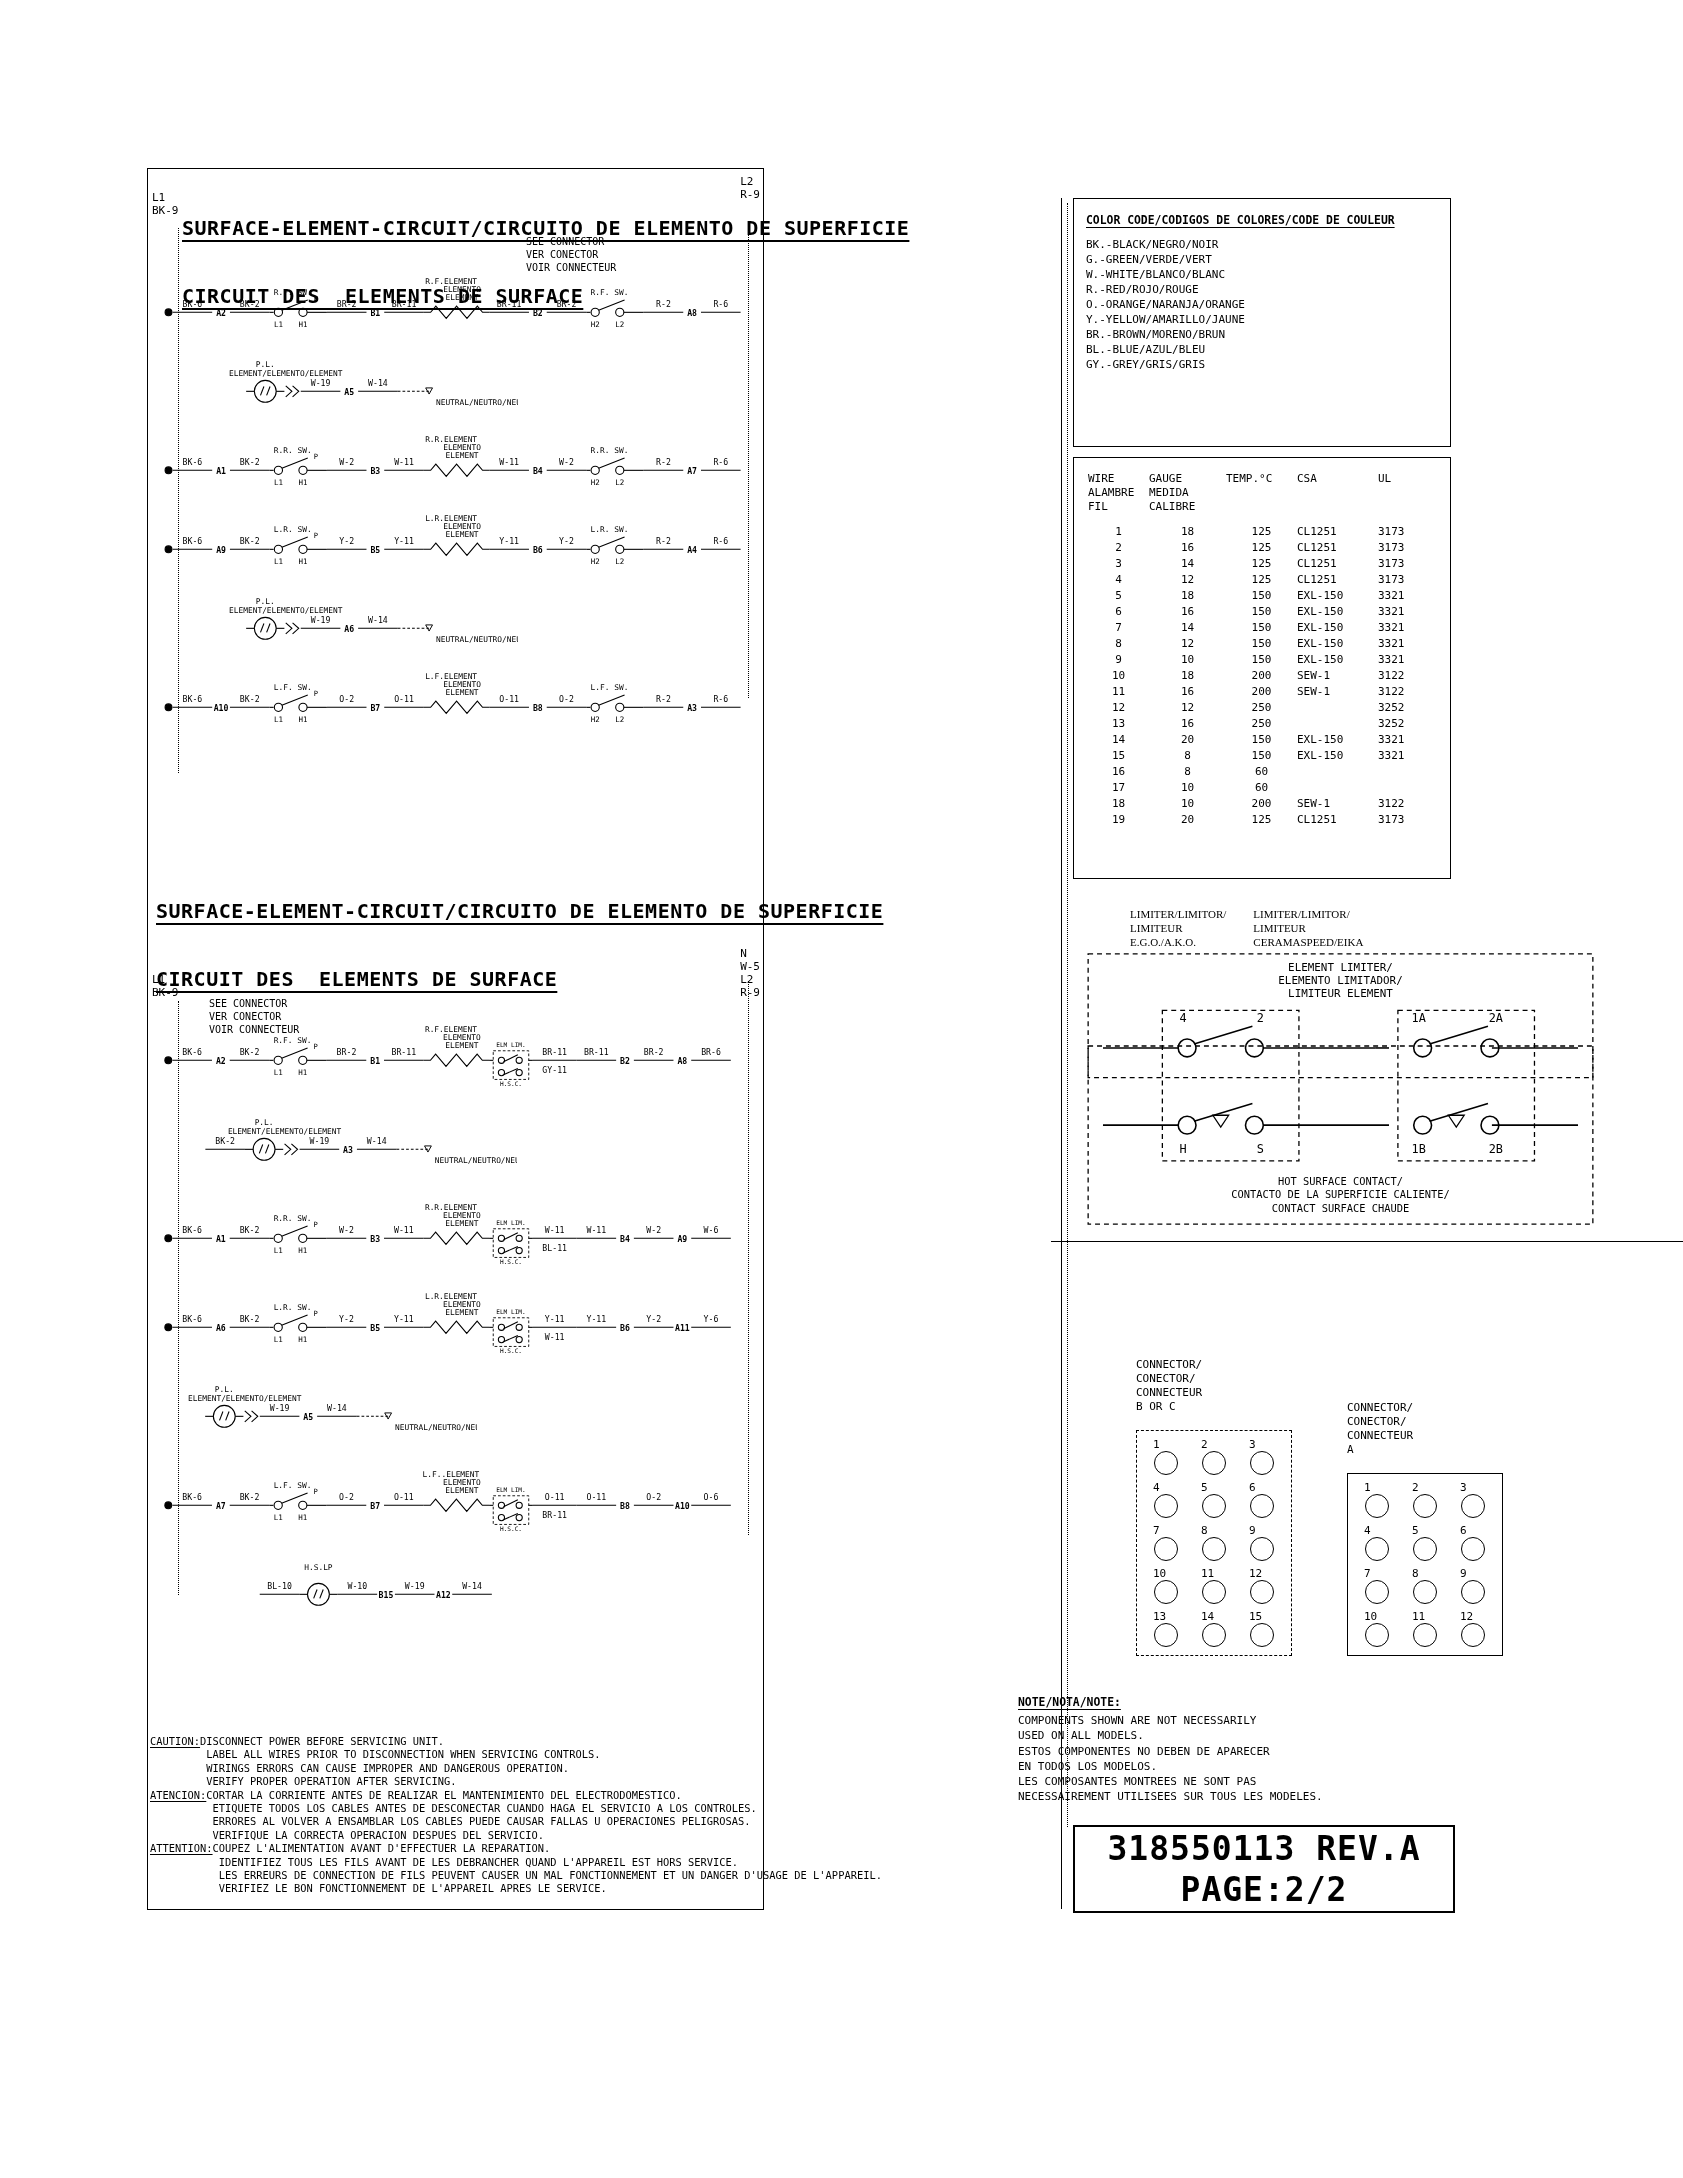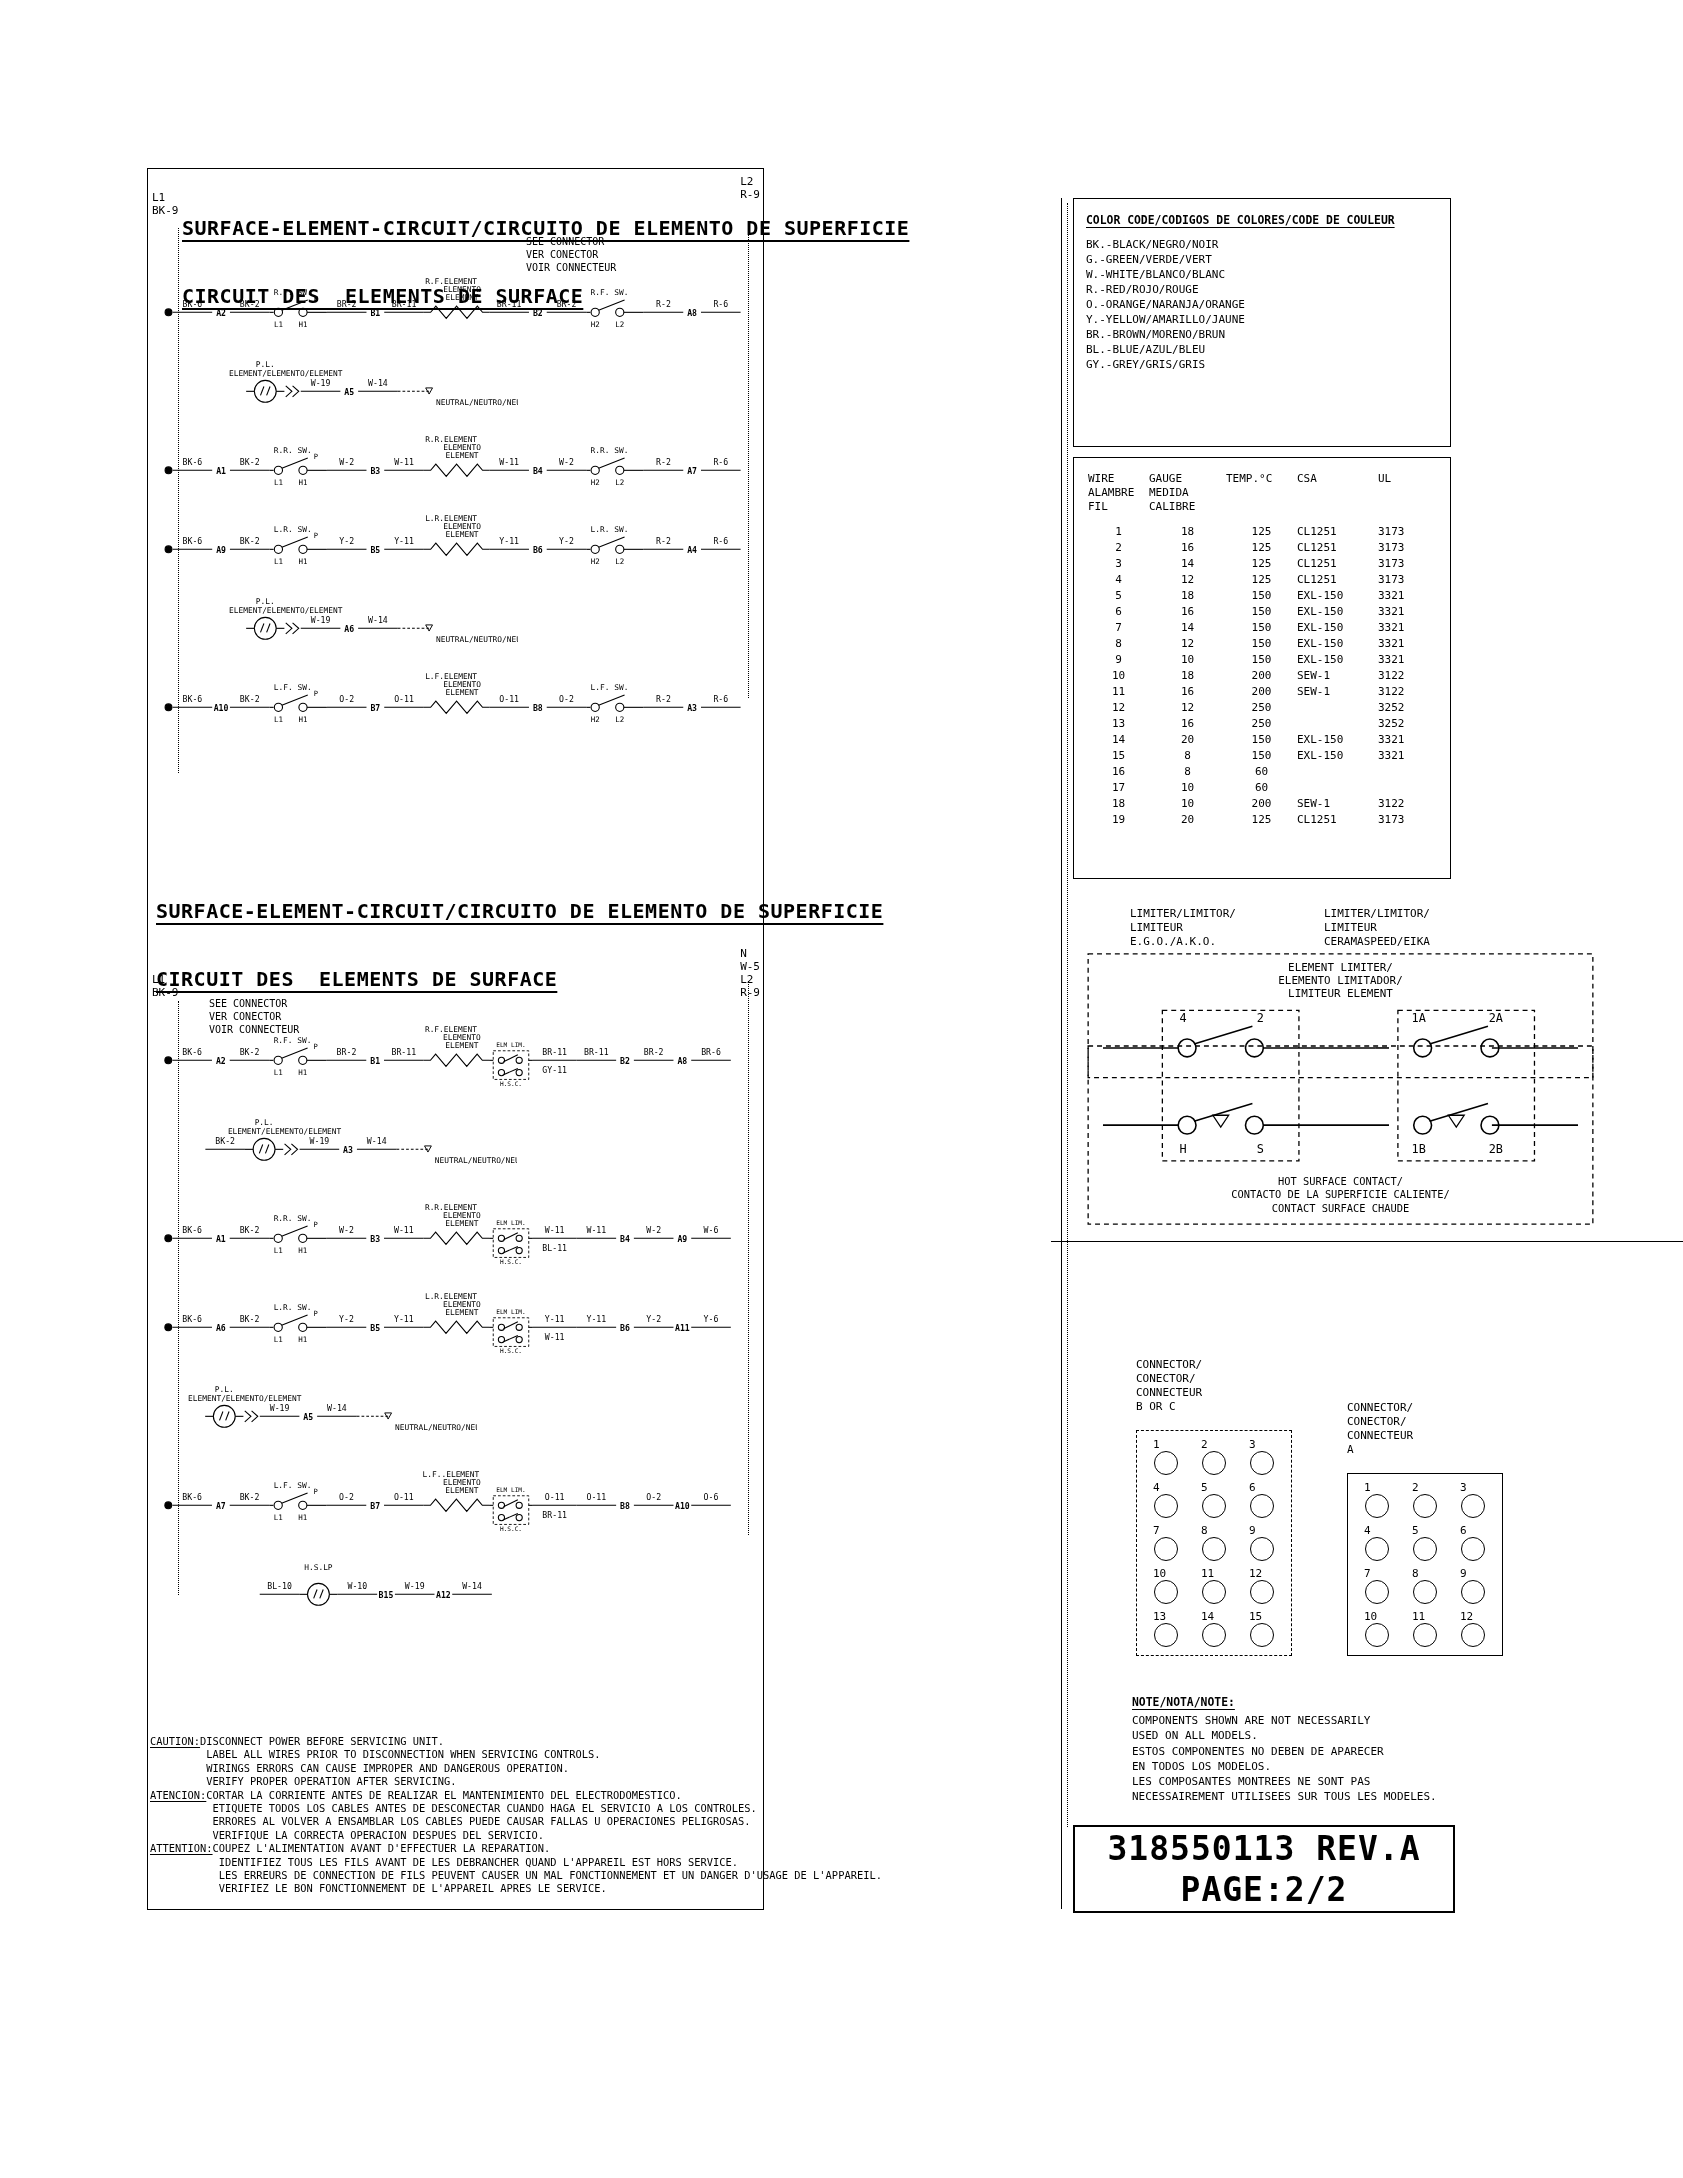--- a/index.html
+++ b/index.html
@@ -19,21 +19,21 @@
   .hsolid{border-top:1.5px solid #000;height:0;}
   .sbox{border:1.5px solid #000;}
   .cc-title{font-size:11.4px;font-weight:bold;text-decoration:underline;
             text-underline-offset:3px;white-space:pre;margin-bottom:10px;}
   .cc-line{font-size:11px;line-height:15px;white-space:pre;}
   .wt{font-size:11px;}
   .wt-head{display:grid;grid-template-columns:61px 77px 71px 81px 55px;margin-bottom:10px;}
   .wt-head div{white-space:pre;line-height:14px;}
   .wt-row{display:grid;grid-template-columns:61px 77px 71px 81px 55px;line-height:16px;}
   .wt-row span:nth-child(-n+3){text-align:center;}
-  .lim-titles{display:flex;gap:88px;padding-left:57px;font-size:11px;line-height:14px;}
+  .lim-titles{display:flex;gap:27px;padding-left:57px;font-size:11px;line-height:14px;font-family:Liberation Serif, serif;}
   .lim-titles div{white-space:pre;}
   .conn-wrap{display:flex;gap:55px;padding-left:63px;}
   .conn-title{font-size:11px;line-height:14px;white-space:pre;margin-bottom:16px;}
   .pinbox{display:grid;grid-template-columns:repeat(3,34px);column-gap:14px;row-gap:7px;
           padding:8px 12px;width:max-content;}
   .pinbox.dashed{border:1.5px dashed #000;}
   .pinbox.solid{border:1.5px solid #000;}
   .pin{display:flex;flex-direction:column;align-items:center;}
   .pin .num{font-size:11px;line-height:12px;align-self:flex-start;padding-left:4px;}
   .pin .circ{width:22px;height:22px;border:1.5px solid #000;border-radius:50%;}
@@ -927,21 +927,21 @@
           <div class="circ"></div>
         </div>
         <div class="pin">
           <div class="num">12</div>
           <div class="circ"></div>
         </div>
       </div>
     </div>
   </div>
 
-<div class="abs" style="left:1132px;top:1695px;width:396px;">
+<div class="abs" style="left:1018px;top:1695px;width:396px;">
   <div class="note-title">NOTE/NOTA/NOTE:</div>
   <div id="note-lines">
       <div class="note-line">COMPONENTS SHOWN ARE NOT NECESSARILY</div>
       <div class="note-line">USED ON ALL MODELS.</div>
       <div class="note-line">ESTOS COMPONENTES NO DEBEN DE APARECER</div>
       <div class="note-line">EN TODOS LOS MODELOS.</div>
       <div class="note-line">LES COMPOSANTES MONTREES NE SONT PAS</div>
       <div class="note-line">NECESSAIREMENT UTILISEES SUR TOUS LES MODELES.</div>
     </div>
 </div>

